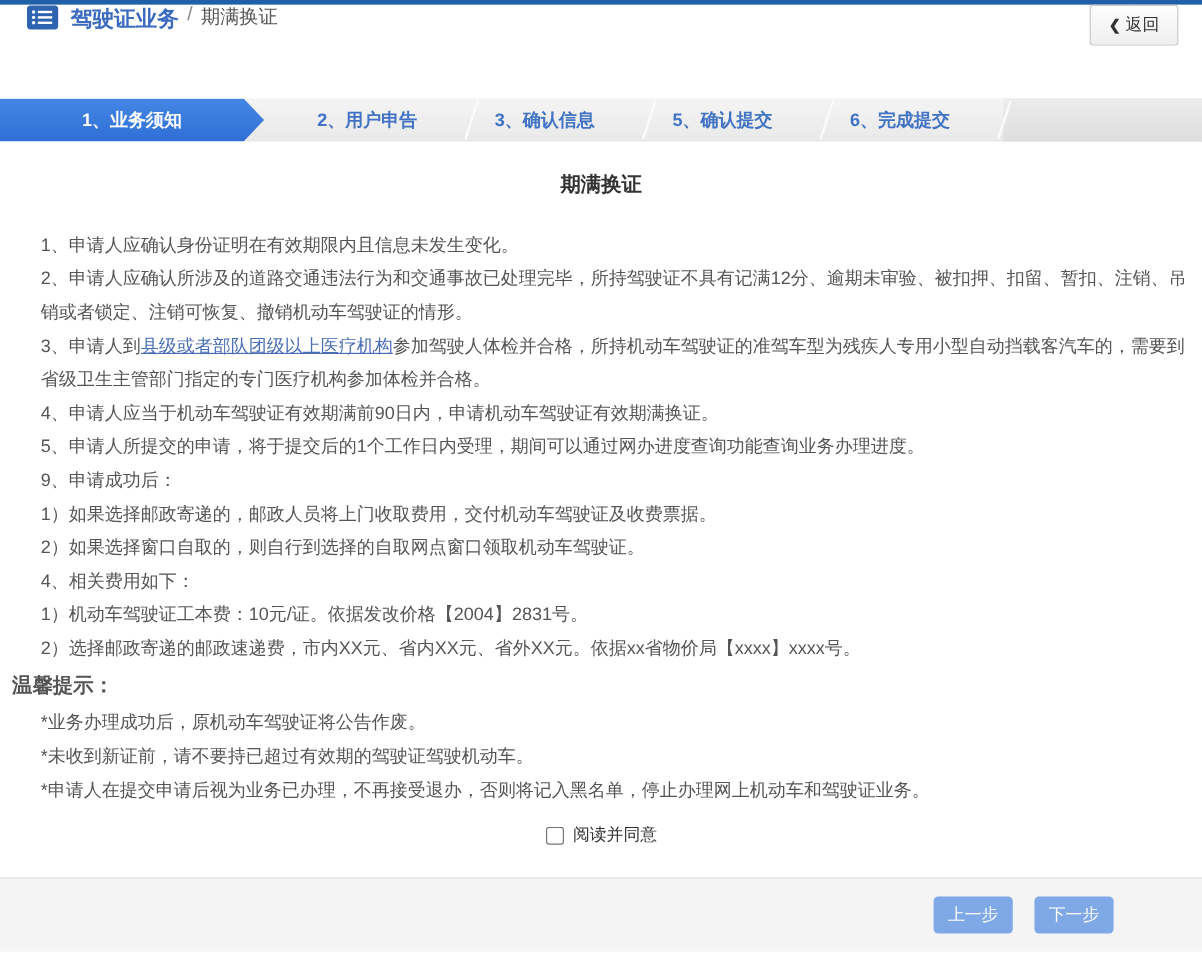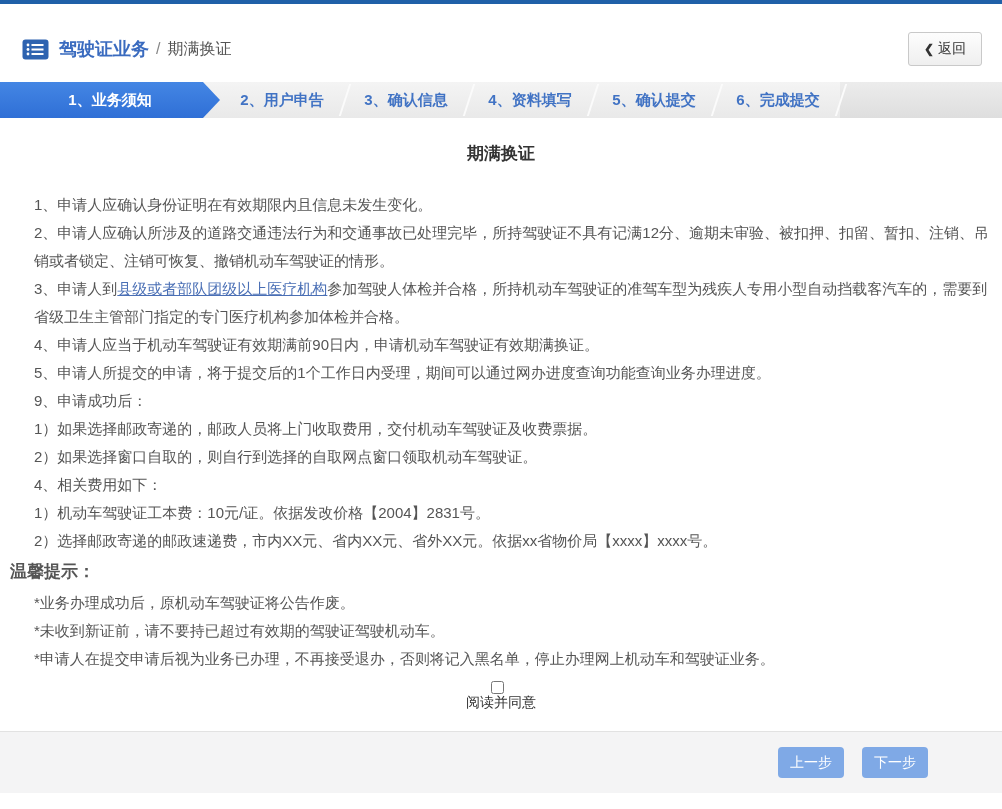--- a/index.html
+++ b/index.html
@@ -8,22 +8,22 @@
     overflow: hidden;
     background: #ffffff;
     font-family: "Liberation Sans", "DejaVu Sans", sans-serif;
   }
   
   .top-accent { height: 4px; background: #2060a8; width: 100%; }
 
   
   .header {
     height: 78px;
-    display: flex; align-items: center;
-    padding: 12px 20px 0 22px;
+    display: flex; align-items: flex-start;
+    padding: 0 20px 0 22px;
     background: #ffffff;
   }
   .crumb-icon { width: 27px; height: 21px; margin-right: 10px; flex: 0 0 auto; }
   .crumb-section {
     color: #3a6bbf; font-size: 18px; font-weight: bold;
     text-decoration: none; cursor: pointer;
   }
   .crumb-sep { color: #888; font-size: 16px; margin: 0 7px; }
   .crumb-page { color: #555; font-size: 16px; }
   .header-spacer { flex: 1; }
@@ -33,20 +33,21 @@
     background: linear-gradient(#fdfdfd, #efefef);
     border: 1px solid #c9c9c9; border-radius: 3px;
     color: #333; font-size: 14px; cursor: pointer;
   }
   .back-btn .chev { font-size: 12px; margin-right: 4px; color: #333; font-weight: bold; }
 
   
   .steps {
     display: flex; height: 36px; width: 100%;
     background: linear-gradient(#f4f4f4, #e9e9e9);
+    gap: 24px;
   }
   .step {
     position: relative;
     display: flex; align-items: center; justify-content: center;
     font-size: 15px; font-weight: bold;
     color: #4173c4;
     flex: 0 0 124px;
   }
   .step.active {
     flex: 0 0 220px;
@@ -78,21 +79,21 @@
     text-align: center; font-size: 17px; font-weight: bold;
     color: #333; margin-bottom: 26px;
   }
   .notice p { font-size: 15px; color: #555; line-height: 28px; margin-left: 24px; }
   .tips-title { font-size: 17px; font-weight: 600; color: #555; line-height: 34px; }
   .emph-link { color: #4a6fb5; text-decoration: underline; }
 
   
   .agree-row {
     display: flex; align-items: center; justify-content: center;
-    margin-top: 10px; height: 26px; flex-direction: column;
+    margin-top: 10px; height: 26px;
   }
   .agree-row input[type="checkbox"] {
     width: 15px; height: 15px; margin-right: 8px;
     accent-color: #7fa9e6; cursor: pointer;
   }
   .agree-label { font-size: 14px; color: #333; cursor: pointer; }
 
   
   .footer {
     margin-top: 22px;
@@ -140,23 +141,20 @@
   <div class="step active">
     <span>1、业务须知</span>
   </div>
   <div class="step">
     <span>2、用户申告</span>
   </div>
   <div class="step sep">
     <span>3、确认信息</span>
   </div>
   <div class="step sep">
-    <span>4、资料填写</span>
-  </div>
-  <div class="step sep">
     <span>5、确认提交</span>
   </div>
   <div class="step sep">
     <span>6、完成提交</span>
   </div>
   <div class="step-tail"></div>
 </div>
 
 <div class="content">
   <div class="page-title">期满换证</div>

